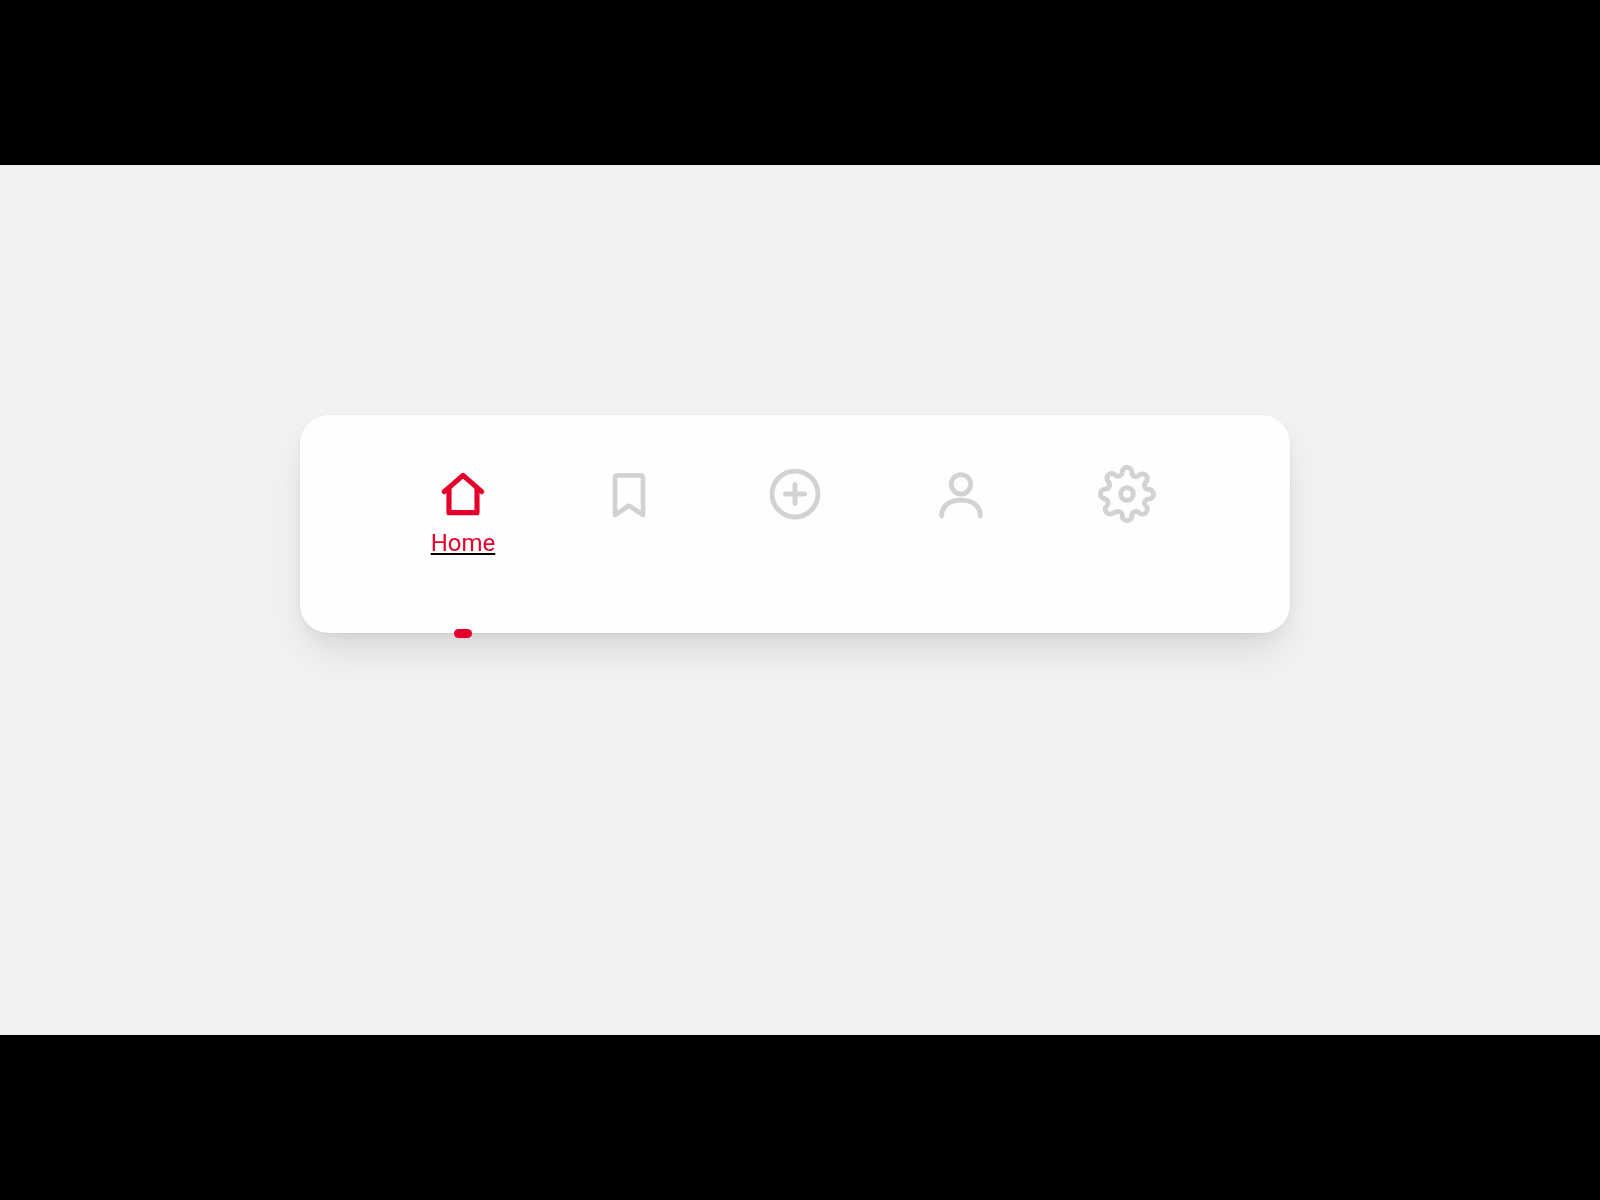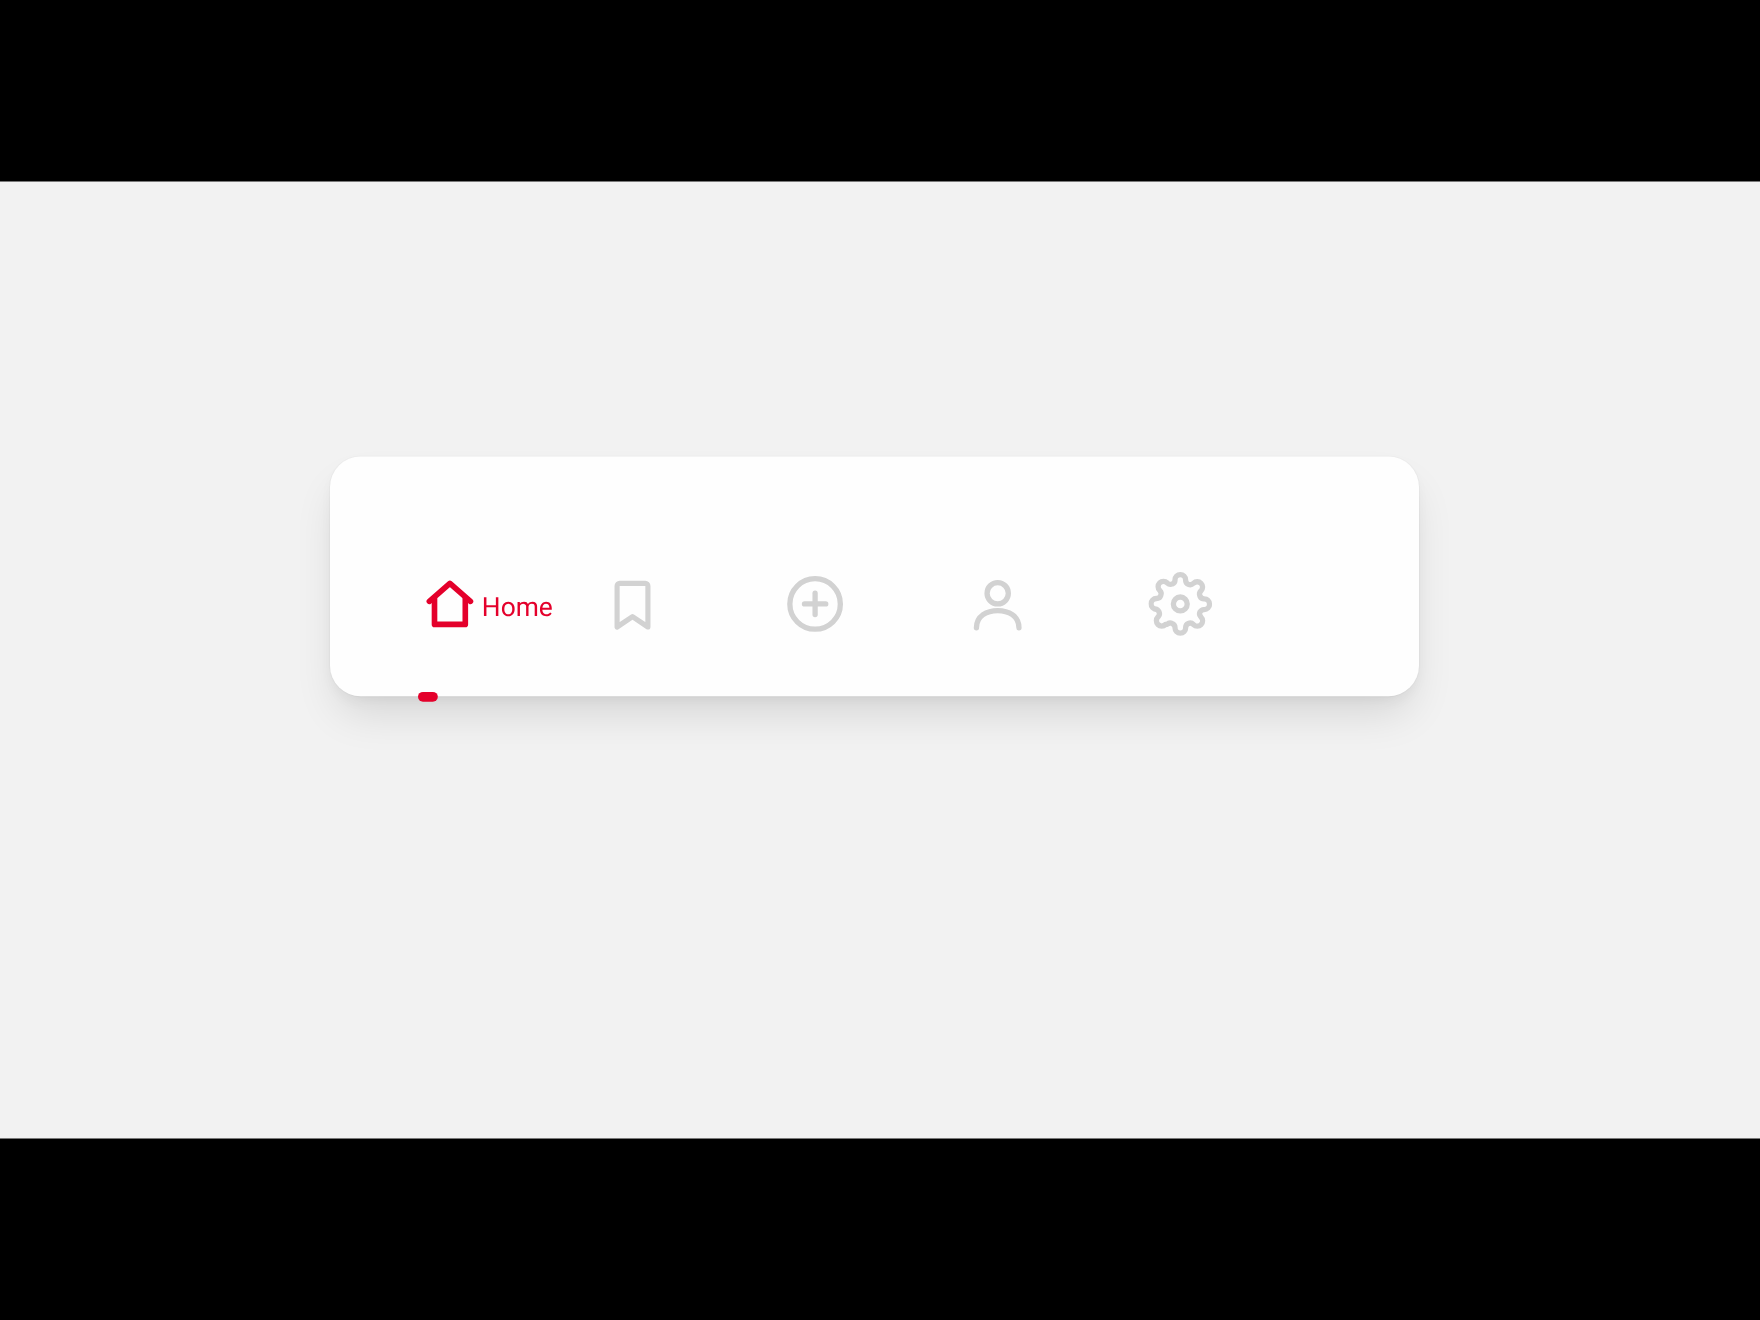--- a/index.html
+++ b/index.html
@@ -30,24 +30,26 @@
         0 6px 14px -4px rgba(0,0,0,0.06),
         0 0 0 1px rgba(0,0,0,0.02);
       display: flex;
       align-items: flex-start;
       justify-content: space-between;
       padding: 50px 80px 0 80px;
     }
     .nav-item {
       flex: 1;
       display: flex;
+      flex-direction: column;
       align-items: center;
       position: relative;
       height: 100%;
       cursor: pointer;
+      text-decoration: underline;
     }
     .nav-icon {
       width: 58px;
       height: 58px;
       display: flex;
       align-items: center;
       justify-content: center;
       color: #d2d2d2;
     }
     .nav-item.active .nav-icon { color: #e4002b; }

